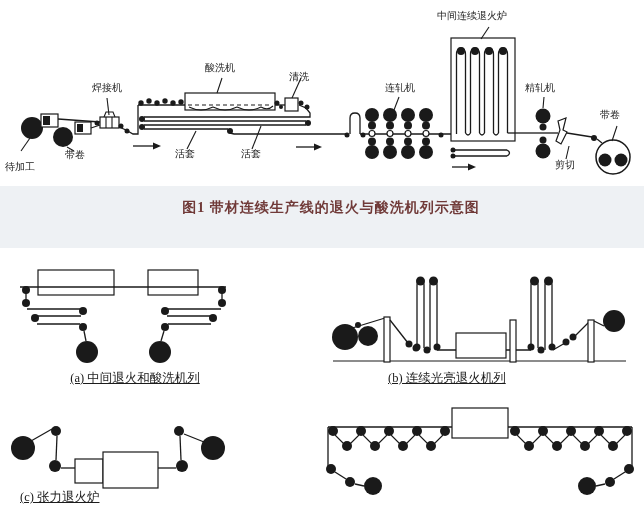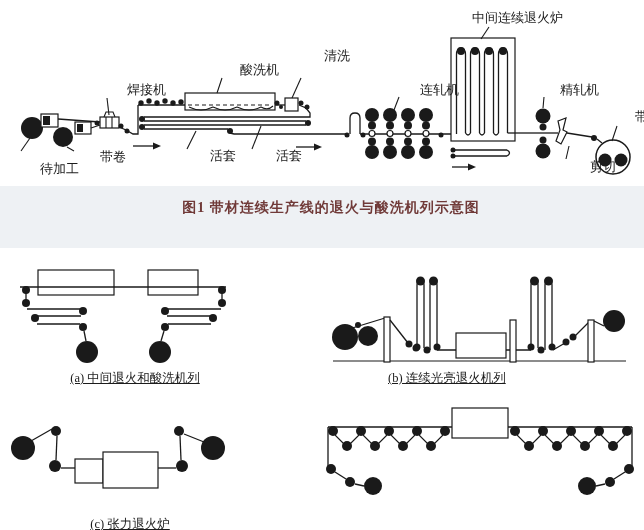--- a/index.html
+++ b/index.html
@@ -1,20 +1,20 @@
 <!DOCTYPE html>
 <html><head>
 <meta charset="utf-8">
 <style>
   html,body{margin:0;padding:0;background:#fff;}
   .page{position:relative;width:644px;height:530px;background:#ffffff;overflow:hidden;
         font-family:"Liberation Serif", serif;}
   svg{position:absolute;left:0;top:0;}
-  .lbl{position:absolute;font-size:13px;color:#1c1c1c;white-space:nowrap;line-height:1;
-       font-family:"Liberation Serif", serif;margin-left:35px;}
+  .lbl{position:absolute;font-size:10px;color:#1c1c1c;white-space:nowrap;line-height:1;
+       font-family:"Liberation Serif", serif;}
   .band{position:absolute;left:0;top:186px;width:644px;height:62px;background:#eef1f4;}
   .fig-caption{position:absolute;top:199px;left:0;width:644px;text-align:center;
        font-weight:bold;font-size:14px;letter-spacing:1px;color:#703a38;padding-left:18px;
        box-sizing:border-box;}
   .subblock{position:absolute;}
   .subcap{position:absolute;font-size:12.5px;color:#1c1c1c;white-space:nowrap;line-height:1;text-decoration:underline;}
   .ink{stroke:#1a1a1a;fill:none;stroke-width:1.3;}
   .ink-thin{stroke:#1a1a1a;fill:none;stroke-width:1.1;}
   .dot{fill:#1a1a1a;stroke:none;}
   .open{fill:#ffffff;stroke:#1a1a1a;stroke-width:1.2;}
@@ -195,21 +195,21 @@
       <circle class="dot" cx="605" cy="160" r="6.5"></circle>
       <circle class="dot" cx="621" cy="160" r="6.5"></circle>
       <line class="ink-thin" x1="617" y1="126" x2="612" y2="141"></line>
     </g>
   </svg>
 
   <span class="lbl" style="left:5px;top:162px">待加工</span>
   <span class="lbl" style="left:65px;top:150px">带卷</span>
   <span class="lbl" style="left:92px;top:83px">焊接机</span>
   <span class="lbl" style="left:205px;top:63px">酸洗机</span>
-  <span class="lbl" style="left:289px;top:49px">清洗</span>
+  <span class="lbl" style="left:289px;top:72px">清洗</span>
   <span class="lbl" style="left:175px;top:149px">活套</span>
   <span class="lbl" style="left:241px;top:149px">活套</span>
   <span class="lbl" style="left:385px;top:83px">连轧机</span>
   <span class="lbl" style="left:437px;top:11px">中间连续退火炉</span>
   <span class="lbl" style="left:525px;top:83px">精轧机</span>
   <span class="lbl" style="left:555px;top:160px">剪切</span>
   <span class="lbl" style="left:600px;top:110px">带卷</span>
 
   <div class="band"></div>
   <div class="fig-caption">图1 带材连续生产线的退火与酸洗机列示意图</div>
@@ -298,21 +298,21 @@
       <line class="ink" x1="61" y1="468" x2="75" y2="468"></line>
       <rect class="open" x="75" y="459" width="28" height="24"></rect>
       <rect class="open" x="103" y="452" width="55" height="36"></rect>
       <line class="ink" x1="158" y1="468" x2="176" y2="468"></line>
       <circle class="dot" cx="182" cy="466" r="6"></circle>
       <line class="ink" x1="181" y1="460" x2="180" y2="436"></line>
       <circle class="dot" cx="179" cy="431" r="5"></circle>
       <line class="ink" x1="184" y1="434" x2="204" y2="442"></line>
       <circle class="dot" cx="213" cy="448" r="12"></circle>
     </svg>
-    <span class="subcap" style="left:12px;top:120px;width:220px;text-align:center;position:absolute">(c) 张力退火炉</span>
+    <span class="subcap" style="left:12px;top:93px;width:220px;position:absolute">(c) 张力退火炉</span>
   </div>
 
   <div class="subblock" style="left:300px;top:398px;width:344px;height:127px">
     <svg width="344" height="100" viewBox="300 398 344 100">
       <line class="ink" x1="328" y1="427" x2="632" y2="427"></line>
       <rect class="open" x="452" y="408" width="56" height="30"></rect>
 
       <g>
         <circle class="dot" cx="333" cy="431" r="5"></circle>
           <circle class="dot" cx="361" cy="431" r="5"></circle>

